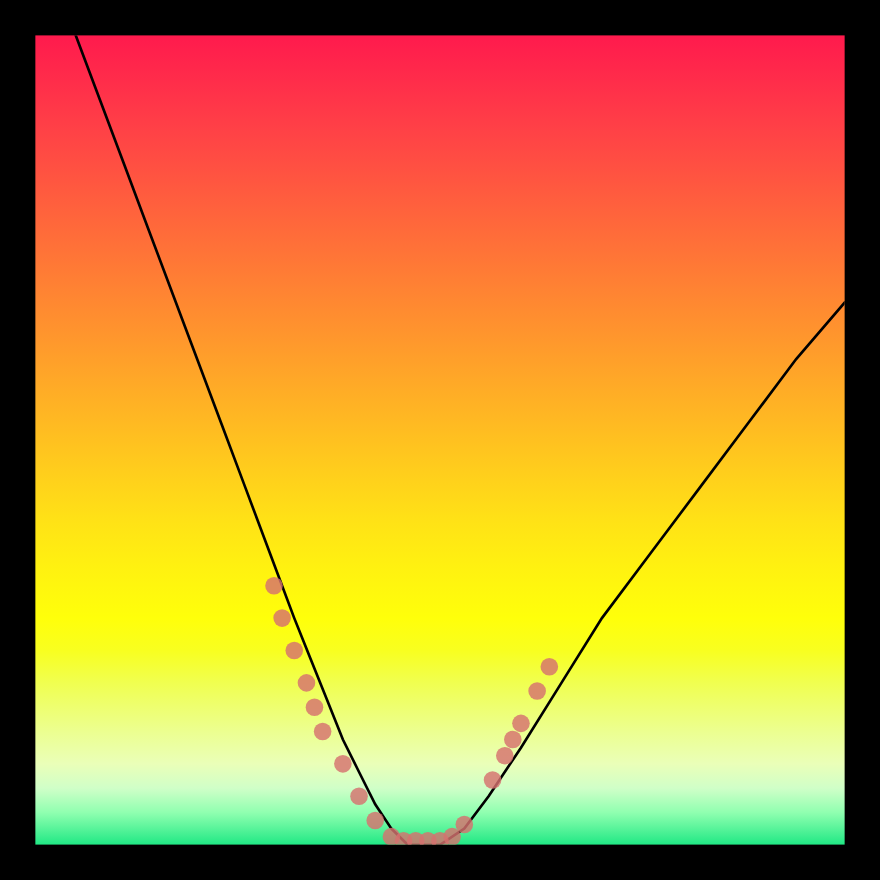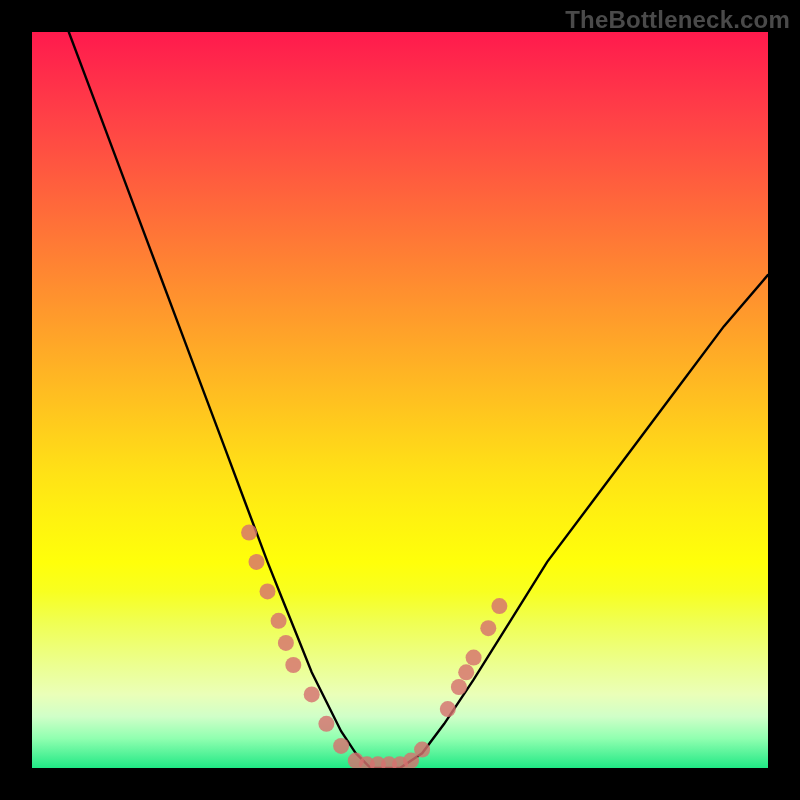--- a/index.html
+++ b/index.html
@@ -109,14 +109,13 @@
           <circle cx="415.8" cy="677.1" r="8" class="dot"></circle>
           <circle cx="426.9" cy="655.0" r="8" class="dot"></circle>
           <circle cx="434.2" cy="640.3" r="8" class="dot"></circle>
           <circle cx="441.6" cy="625.6" r="8" class="dot"></circle>
           <circle cx="456.3" cy="596.2" r="8" class="dot"></circle>
           <circle cx="467.4" cy="574.1" r="8" class="dot"></circle>
         </g>
     </svg>
   </div>
 
-  <div class="watermark">TheBottleneck.com</div>
 </div>
 
 </body></html>

